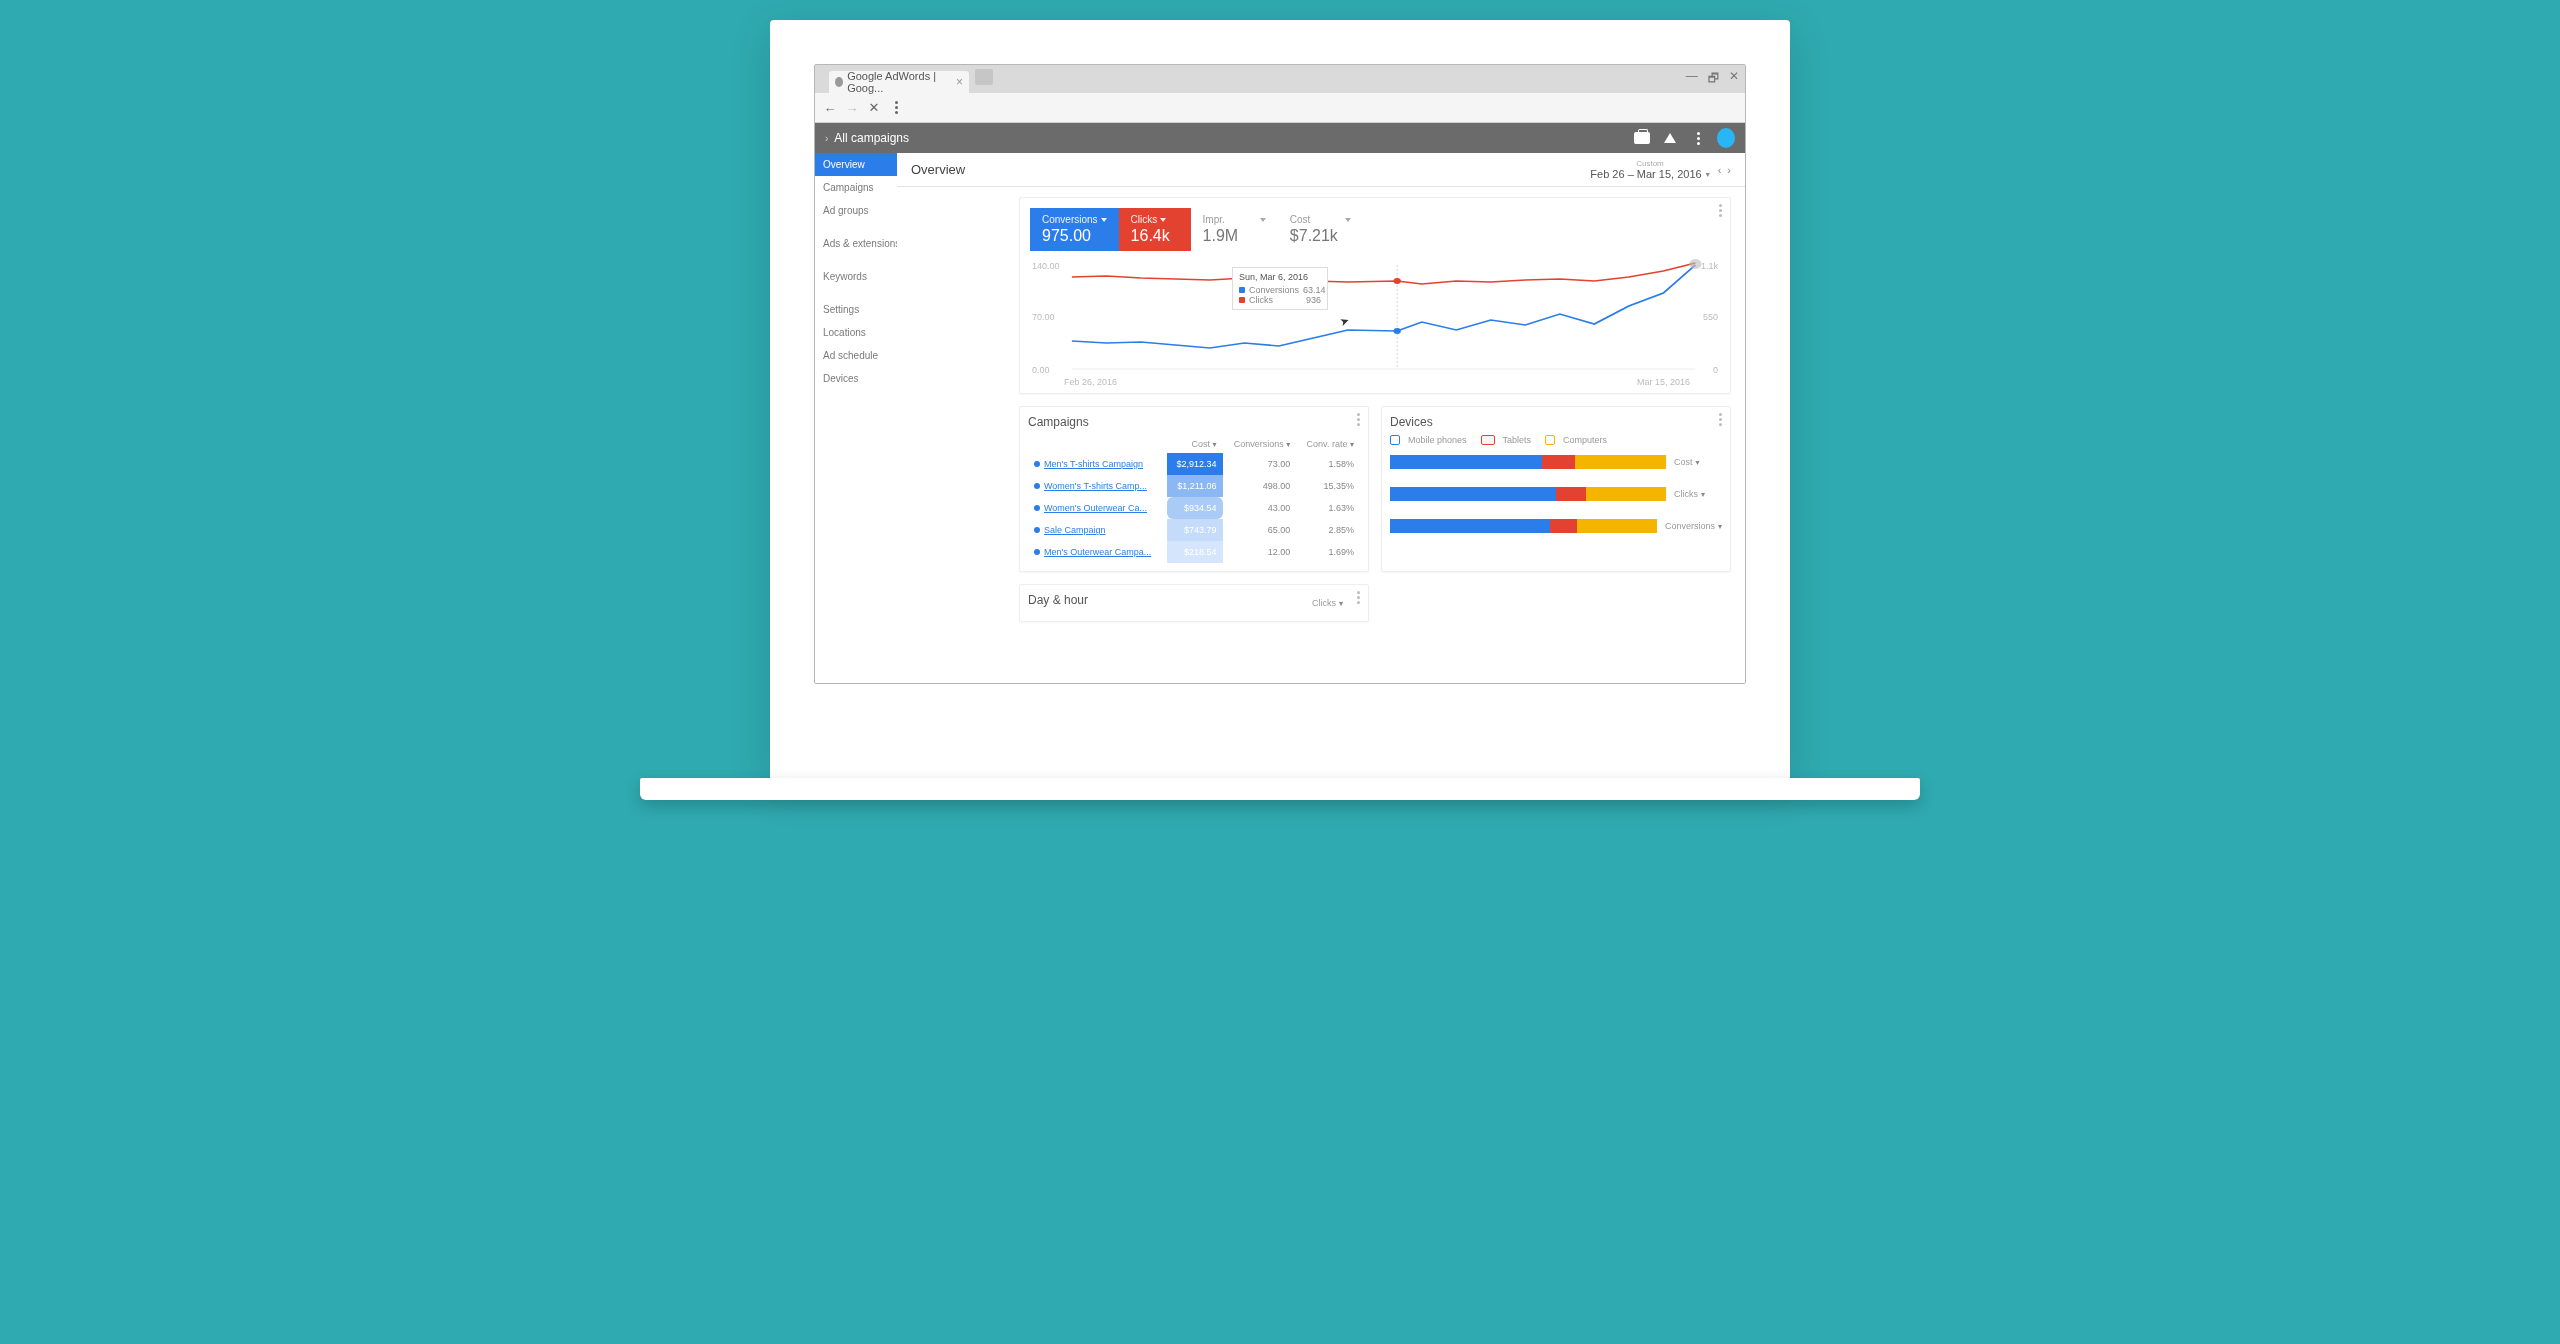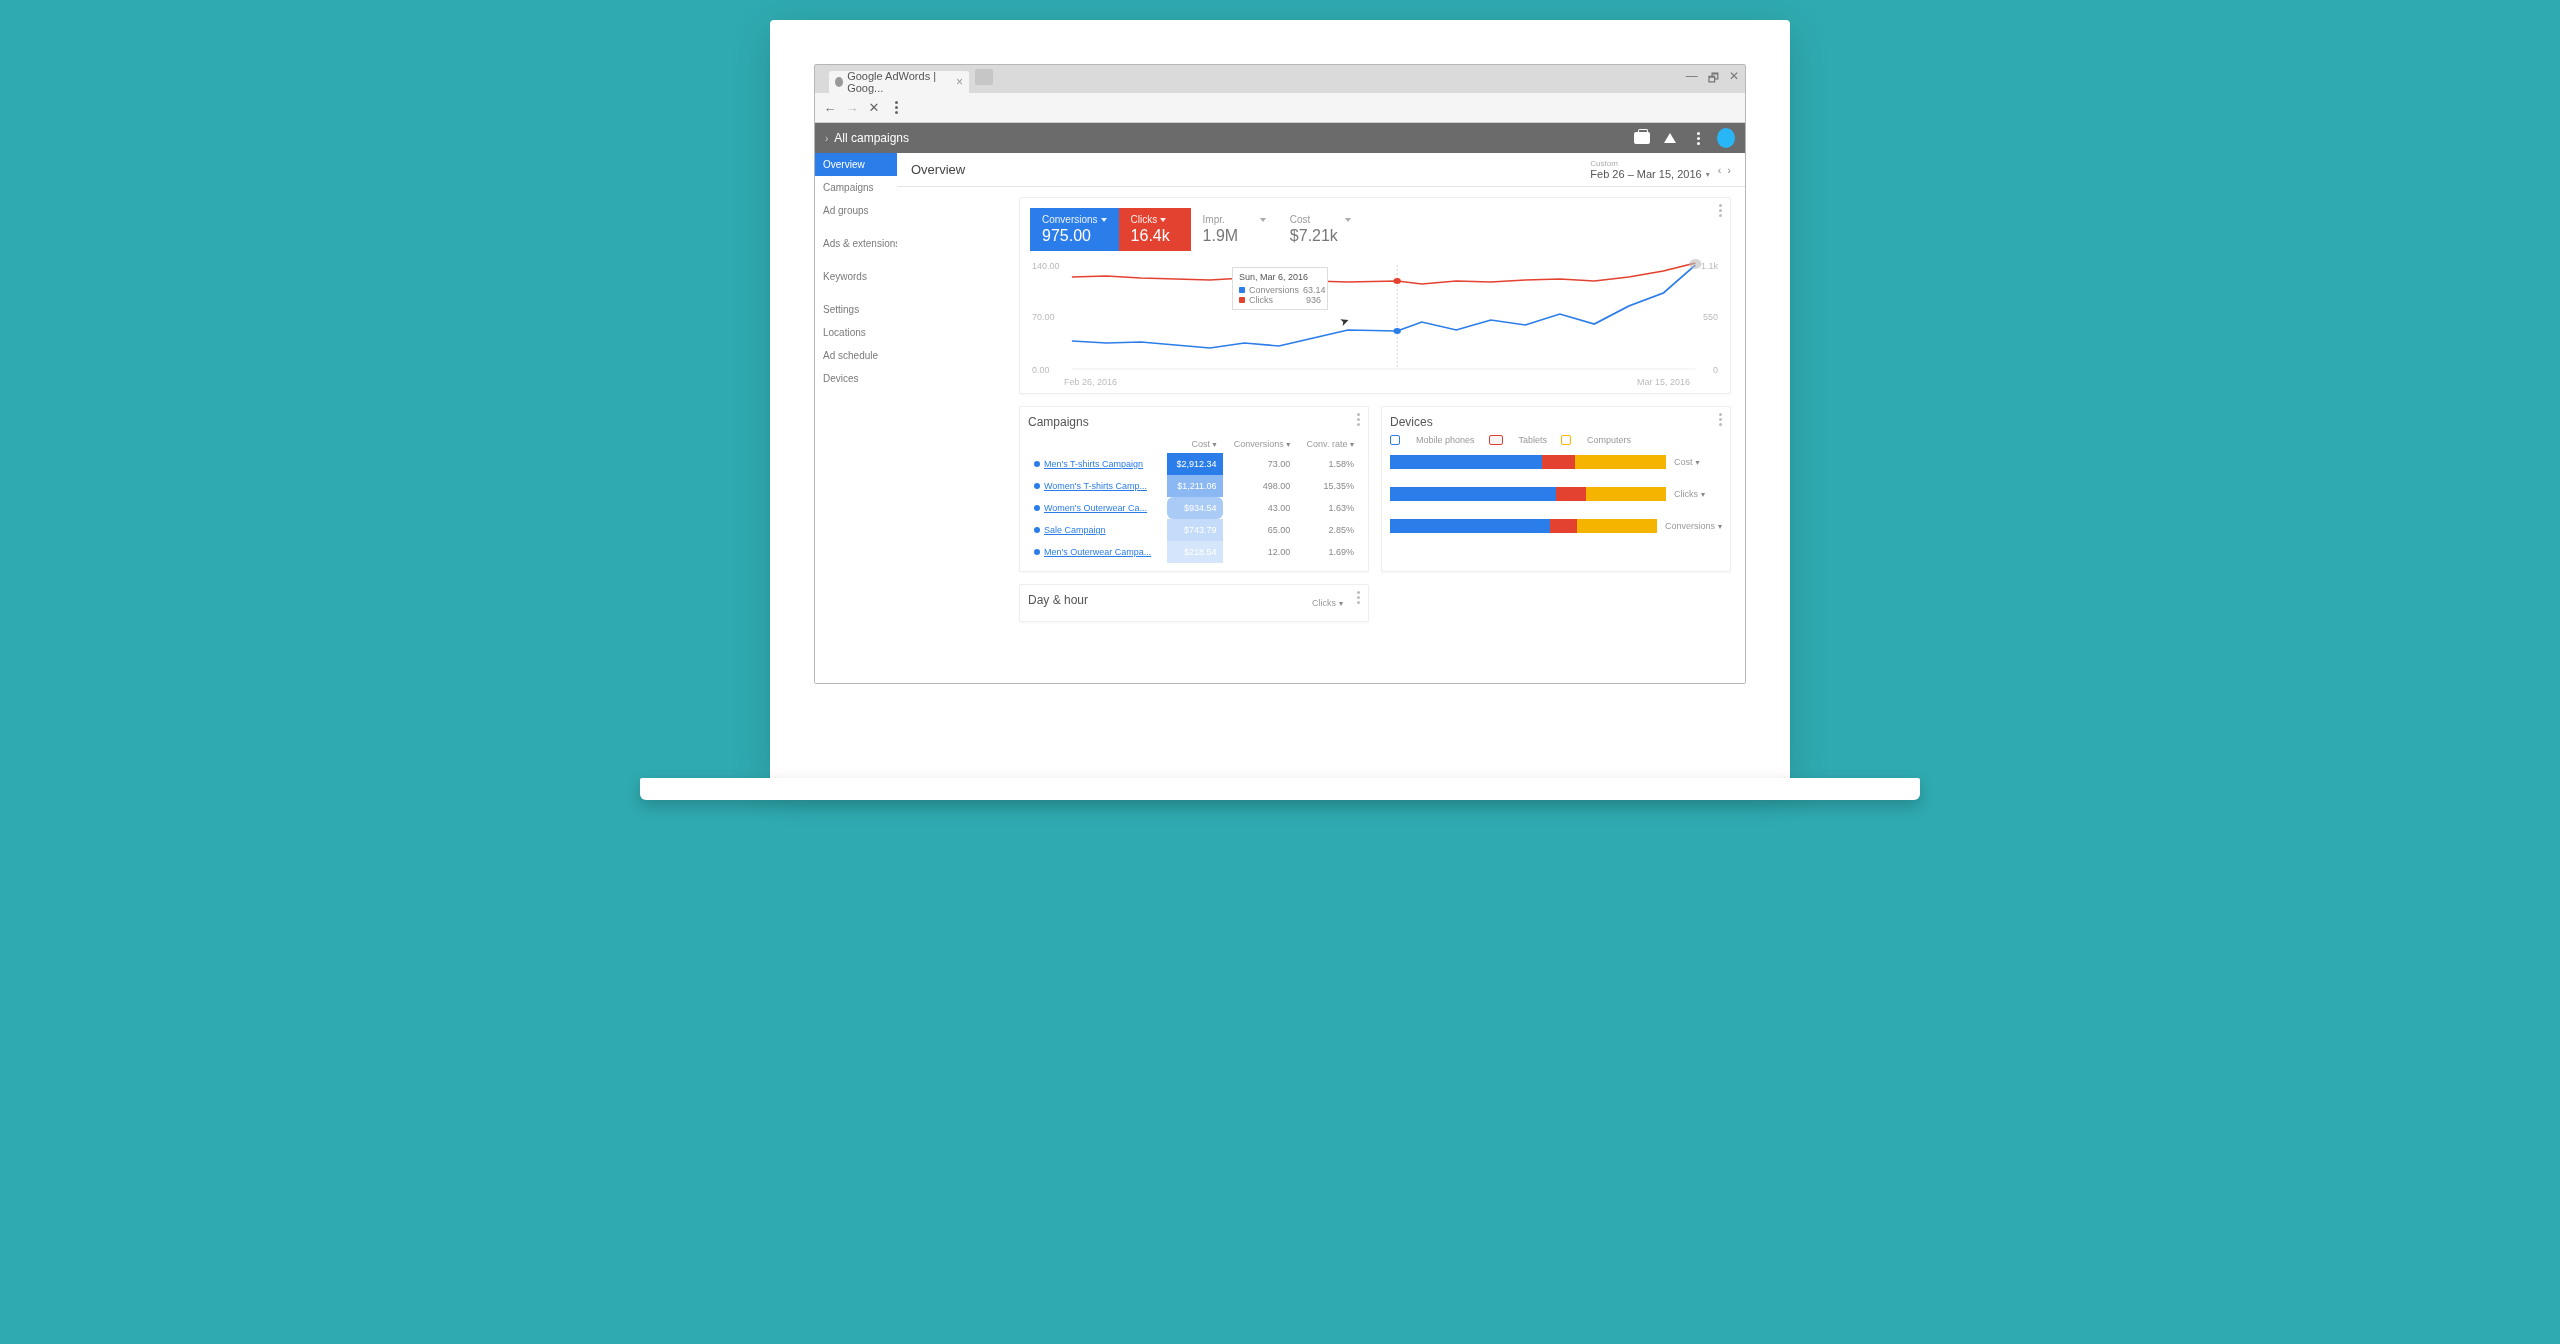--- a/index.html
+++ b/index.html
@@ -32,21 +32,21 @@
   .vert-dots i{width:3px;height:3px;background:#fff;border-radius:50%;}
   .avatar { width:20px;height:20px;border-radius:50%;background:#29b6f6;}
   .content { flex:1; display:flex; overflow:hidden; background:#14532d;}
   .sidenav { width:82px; background:#fff; font-size:10px; color:#7a7a7a;}
   .sidenav .item { padding:6px 8px; cursor:pointer; white-space:nowrap;}
   .sidenav .item.active { background:#2b7de9; color:#fff;}
   .sidenav .group-gap { height:10px;}
   .main { flex:1; background:#fff; overflow:hidden;}
   .header-row { height:34px; border-bottom:1px solid #e4e4e4; display:flex; align-items:center; padding:0 14px; font-size:13px; color:#444;}
   .header-row .flex1 {flex:1}
-  .date-sel { text-align:left; font-size:10px; color:#999;}
+  .date-sel { text-align:center; font-size:10px; color:#999;}
   .date-sel .lbl { font-size:8px; display:block; color:#aaa;}
   .date-sel .main-d { color:#555; font-size:11px; display:inline-flex; align-items:center; gap:4px;}
   .chev-sm { font-size:8px; color:#888;}
   .pager { display:inline-flex; gap:6px; margin-left:8px;}
   .pager span{cursor:pointer;color:#888;font-size:11px;}
   .cards-wrap { padding:10px 14px 0 122px; }
   .chart-card { background:#fff; border:1px solid #eee; box-shadow:0 1px 2px rgba(0,0,0,0.04); border-radius:2px; margin-bottom:12px; position:relative; padding:10px 10px 6px 10px;}
   .metric-row { display:flex; gap:0; }
   .metric { padding:6px 12px; min-width:72px; font-size:10px; cursor:pointer; position:relative;}
   .metric .m-lbl { display:flex;align-items:center;gap:3px;color:rgba(255,255,255,0.9);}
@@ -80,21 +80,21 @@
   table.ct td:first-child{text-align:left; color:#2b7de9;text-decoration:underline;}
   table.ct td.name{display:flex;align-items:center;gap:4px;}
   .dot{width:6px;height:6px;background:#2b7de9;border-radius:50%;}
   .cost-cell { background:rgba(43,125,233,0.35); color:#fff !important;}
   .cost-cell.l1 {background:#2b7de9;}
   .cost-cell.l2 {background:rgba(43,125,233,0.55);}
   .cost-cell.l3 {background:rgba(43,125,233,0.40);border-radius:6px;}
   .cost-cell.l4 {background:rgba(43,125,233,0.28);}
   .cost-cell.l5 {background:rgba(43,125,233,0.20);}
   .dev-legend { display:flex; gap:14px; font-size:9px; color:#999; margin-bottom:10px;align-items:center;}
-  .dev-legend .itm{display:flex;align-items:center;gap:16px;text-align:right;}
+  .dev-legend .itm{display:flex;align-items:center;gap:8px;text-align:right;}
   .dev-legend .ico{width:10px;height:10px;border:1.5px solid;border-radius:2px;}
   .dev-legend .ico.mob{border-color:#2b7de9;}
   .dev-legend .ico.tab{border-color:#e44230;}
   .dev-legend .ico.com{border-color:#f4b400;}
   .bar-row { display:flex; align-items:center; gap:8px; margin-bottom:18px;}
   .bar { flex:1; height:14px; display:flex;}
   .bar .seg{height:100%;}
   .seg.b1{background:#2b7de9;}
   .seg.b2{background:#e44230;}
   .seg.b3{background:#f4b400;}

